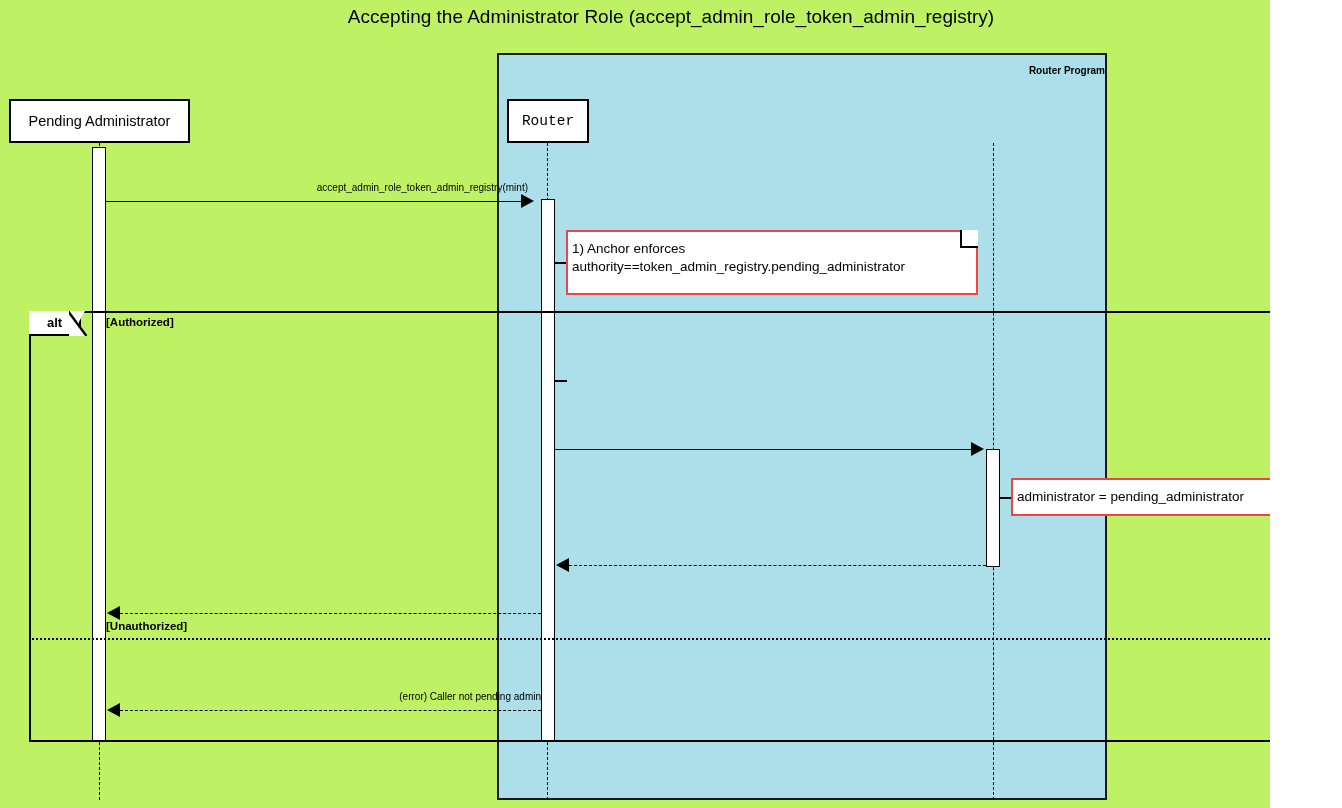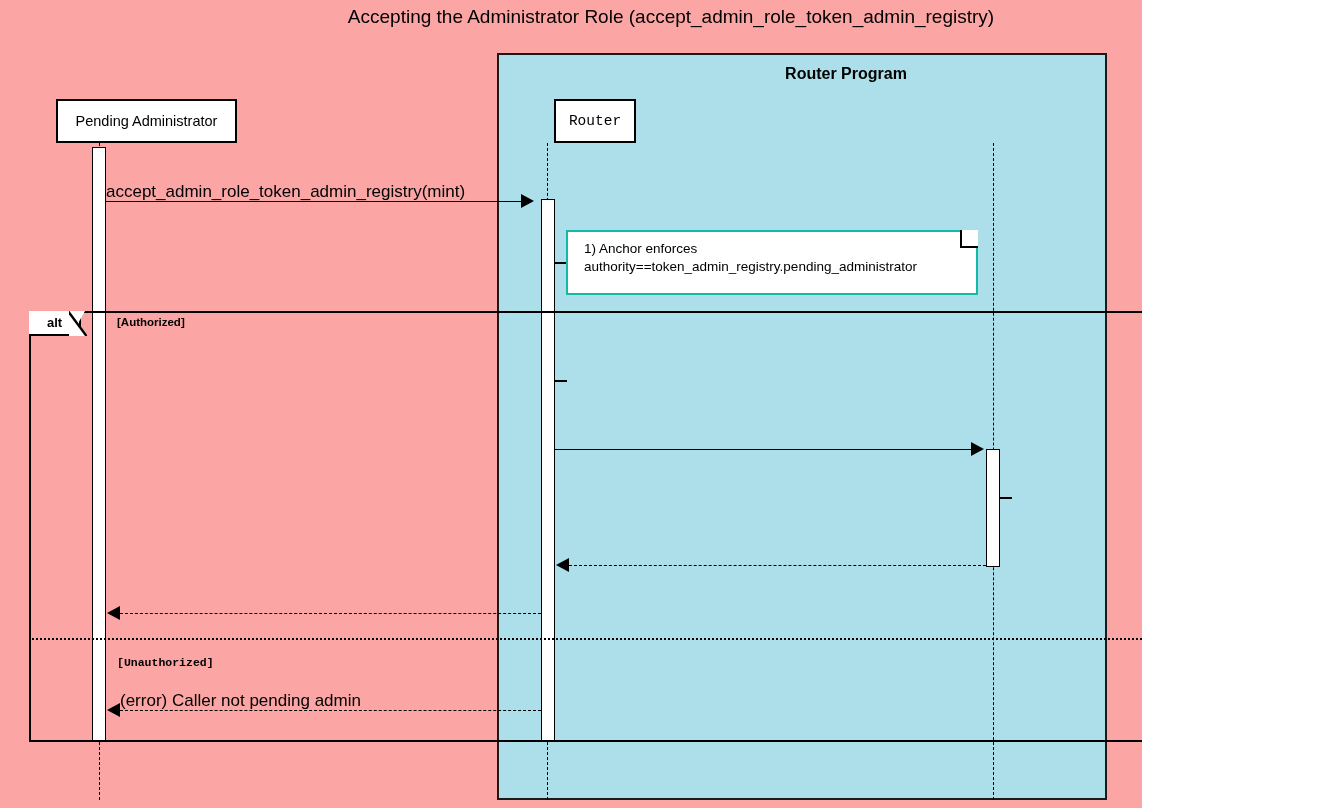--- a/index.html
+++ b/index.html
@@ -6,23 +6,23 @@
     margin: 0;
     padding: 0;
     background: #ffffff;
   }
   body {
     font-family: "Liberation Sans", sans-serif;
     color: #000000;
   }
   #diagram {
     position: relative;
-    width: 1142px;
+    width: 1270px;
     height: 808px;
-    background: #fca5a5;
+    background: #bef264;
     overflow: hidden;
   }
 
   
   .title {
     position: absolute;
     left: 0;
     top: 6px;
     width: 1342px;
     text-align: center;
@@ -36,40 +36,38 @@
     position: absolute;
     background: #addfeb;
     border: 2px solid #1a1a1a;
     box-sizing: border-box;
   }
   .group-title {
     position: absolute;
     left: 0;
     top: 10px;
     width: 100%;
-    text-align: center;
-    font-size: 16px;
+    text-align: right;
+    font-size: 10px;
     font-weight: bold;
     color: #000;
-    padding-left: 44px;
   }
 
   
   .participant {
     position: absolute;
     background: #ffffff;
     border: 2.5px solid #000000;
     box-sizing: border-box;
     display: flex;
     align-items: center;
     justify-content: center;
     font-size: 14.5px;
     color: #000;
     white-space: nowrap;
-    margin-left: 47px;
   }
 
   
   .lifeline {
     position: absolute;
     width: 0;
     border-left: 1.6px dashed #000000;
   }
 
   
@@ -98,36 +96,36 @@
   }
   .arrowhead-left {
     position: absolute;
     width: 0; height: 0;
     border-top: 7px solid transparent;
     border-bottom: 7px solid transparent;
     border-right: 13px solid #000000;
   }
   .msg-label {
     position: absolute;
-    font-size: 17px;
-    color: #000;
-    white-space: nowrap;
-    text-align: left;
+    font-size: 10px;
+    color: #000;
+    white-space: nowrap;
+    text-align: right;
   }
 
   
   .note {
     position: absolute;
     background: #ffffff;
     box-sizing: border-box;
     font-size: 13.5px;
     color: #000;
     line-height: 1.35;
-    padding: 8px 16px;
-    border: 2px solid #14b8a6;
+    padding: 8px 4px;
+    border: 2px solid #ef4444;
   }
   .note-fold {
     
     position: absolute;
     top: -2px;
     right: -2px;
     width: 16px;
     height: 16px;
     background: #ffffff;
     border-left: 2px solid #000;
@@ -163,21 +161,20 @@
   .frag-tab-corner {
     position: absolute;
     width: 0; height: 0;
   }
   .frag-guard {
     position: absolute;
     font-size: 11.5px;
     font-weight: bold;
     color: #000;
     white-space: nowrap;
-    padding-left: 11px;
   }
   .frag-divider {
     position: absolute;
     height: 0;
     border-top: 2.5px dotted #000000;
   }
 </style>
 </head>
 <body>
 
@@ -235,28 +232,32 @@
   </div>
 
   <div class="frag-guard" style="left:106px; top:316px;">[Authorized]</div>
 
   <div class="note-connector" style="left:555px; top:380px; width:12px;"></div>
 
   <div class="msg-line" style="left:555px; top:449px; width:416px;"></div>
   <div class="arrowhead-right" style="left:971px; top:442px;"></div>
 
   <div class="note-connector" style="left:1000px; top:497px; width:12px;"></div>
+  <div class="note" style="left:1011px; top:478px; width:297px; height:38px; display:flex; align-items:center;">
+    <div>administrator = pending_administrator</div>
+    <div class="note-fold"></div>
+  </div>
 
   <div class="msg-line dashed" style="left:569px; top:565px; width:417px;"></div>
   <div class="arrowhead-left" style="left:556px; top:558px;"></div>
 
   <div class="msg-line dashed" style="left:120px; top:613px; width:421px;"></div>
   <div class="arrowhead-left" style="left:107px; top:606px;"></div>
 
   <div class="frag-divider" style="left:29px; top:638px; width:1284px;"></div>
 
-  <div class="frag-guard" style="left:106px; top:656px;font-family:Liberation Mono, monospace;">[Unauthorized]</div>
+  <div class="frag-guard" style="left:106px; top:620px;">[Unauthorized]</div>
 
   <div class="msg-label" style="left:120px; top:691px; width:421px;">(error) Caller not pending admin</div>
   <div class="msg-line dashed" style="left:120px; top:710px; width:421px;"></div>
   <div class="arrowhead-left" style="left:107px; top:703px;"></div>
 
 </div>
 
 </body></html>

